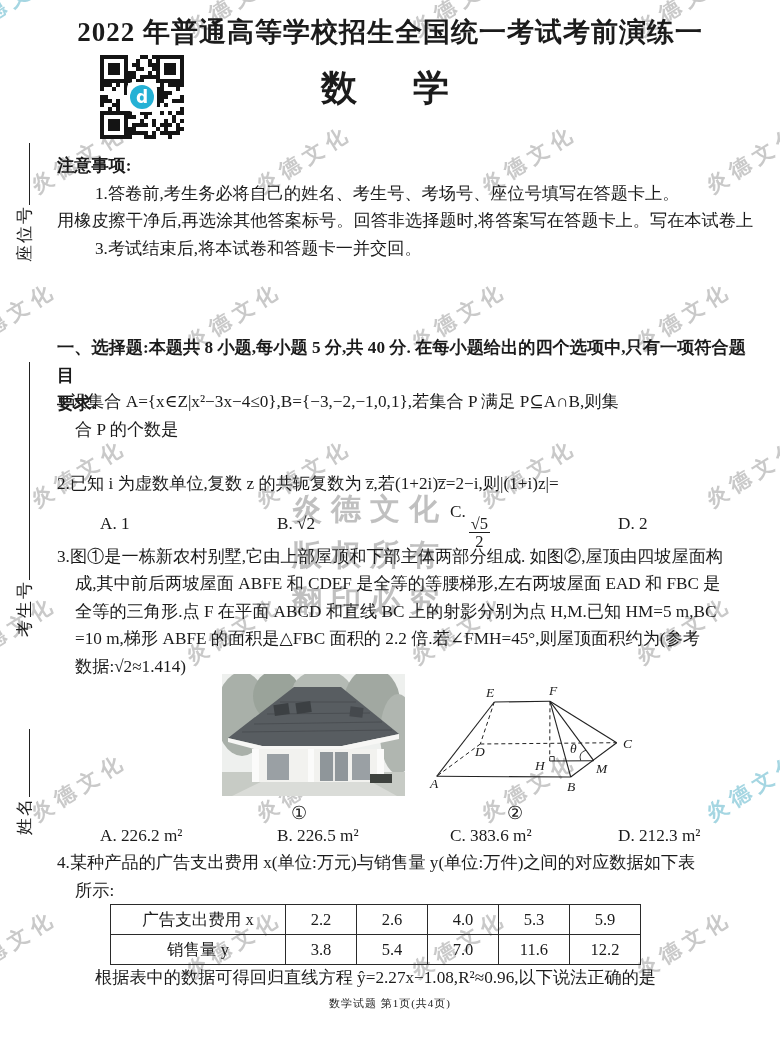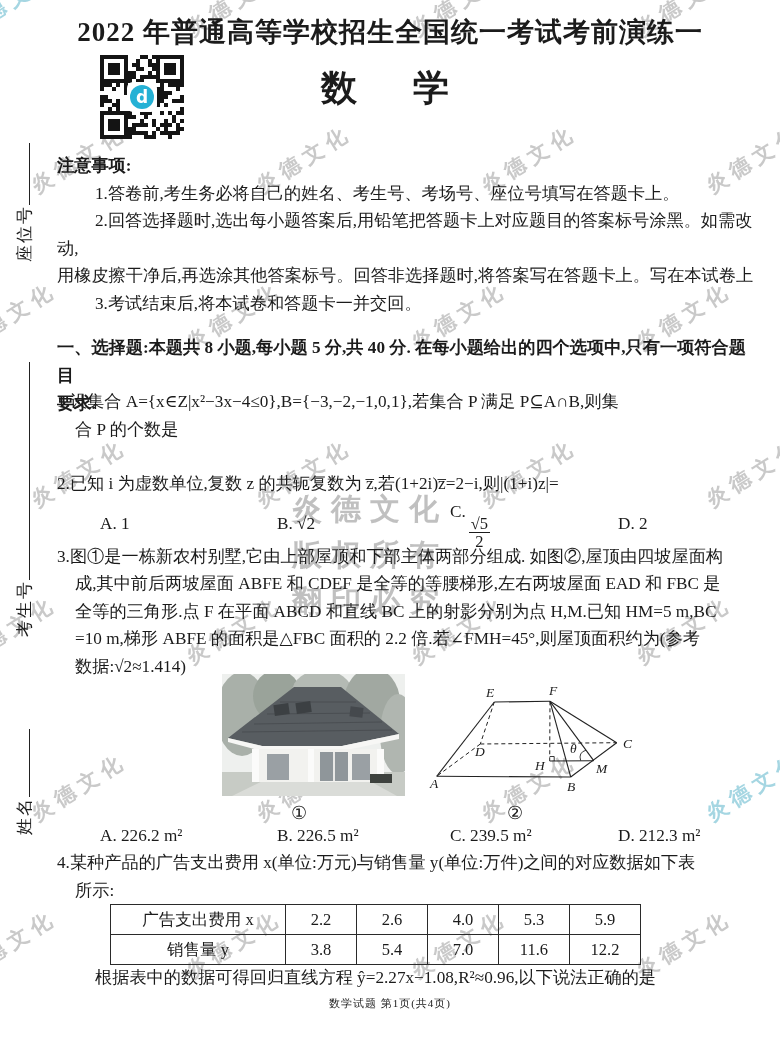--- a/index.html
+++ b/index.html
@@ -230,21 +230,20 @@
   </div>
   <div class="side" style="left:12px;top:835px;">
     <span>姓名</span><span class="blank" style="width:68px"></span>
   </div>
 
   <div class="content">
 
     <div class="blk" style="top:152px;">
       <div class="bold">注意事项:</div>
       <div class="ind">1.答卷前,考生务必将自己的姓名、考生号、考场号、座位号填写在答题卡上。</div>
-      <div class="ind">2.回答选择题时,选出每小题答案后,用铅笔把答题卡上对应题目的答案标号涂黑。如需改动,</div>
       <div>用橡皮擦干净后,再选涂其他答案标号。回答非选择题时,将答案写在答题卡上。写在本试卷上</div>
       <div class="ind">3.考试结束后,将本试卷和答题卡一并交回。</div>
     </div>
 
     <div class="blk bold" style="top:334px;line-height:28px;">
       <div>一、选择题:本题共 8 小题,每小题 5 分,共 40 分. 在每小题给出的四个选项中,只有一项符合题目</div>
       <div>要求.</div>
     </div>
 
     <div class="blk" style="top:388px;">
@@ -344,21 +343,21 @@
     </div>
 
     <div class="caps">
       <span class="cap1">①</span>
       <span class="cap2">②</span>
     </div>
 
     <div class="blk optrow" style="top:822px;">
       <span>A. 226.2 m²</span>
       <span>B. 226.5 m²</span>
-      <span>C. 239.5 m²</span>
+      <span>C. 383.6 m²</span>
       <span>D. 212.3 m²</span>
     </div>
 
     <div class="blk" style="top:849px;">
       <div>4.某种产品的广告支出费用 x(单位:万元)与销售量 y(单位:万件)之间的对应数据如下表</div>
       <div class="hang">所示:</div>
       <table class="dt">
         <tbody>
             <tr>
           <td class="lab">广告支出费用 x</td>

